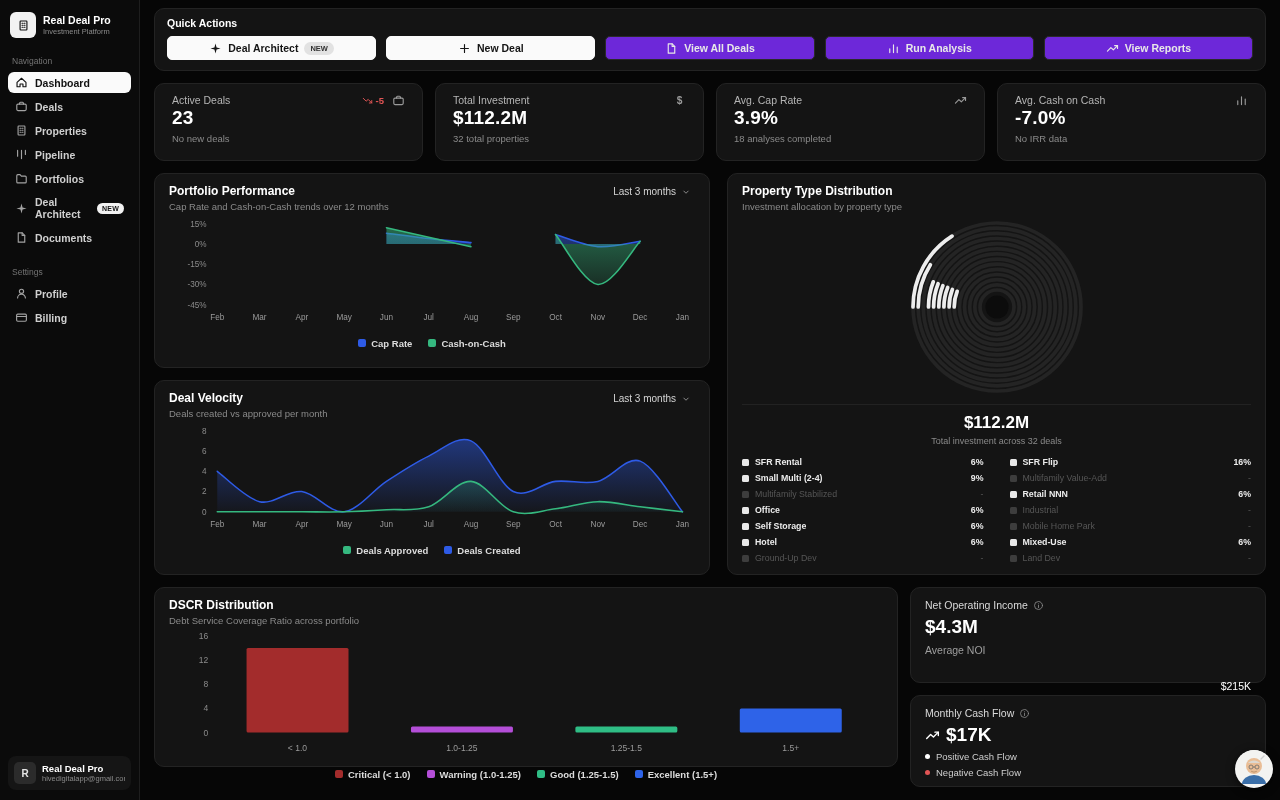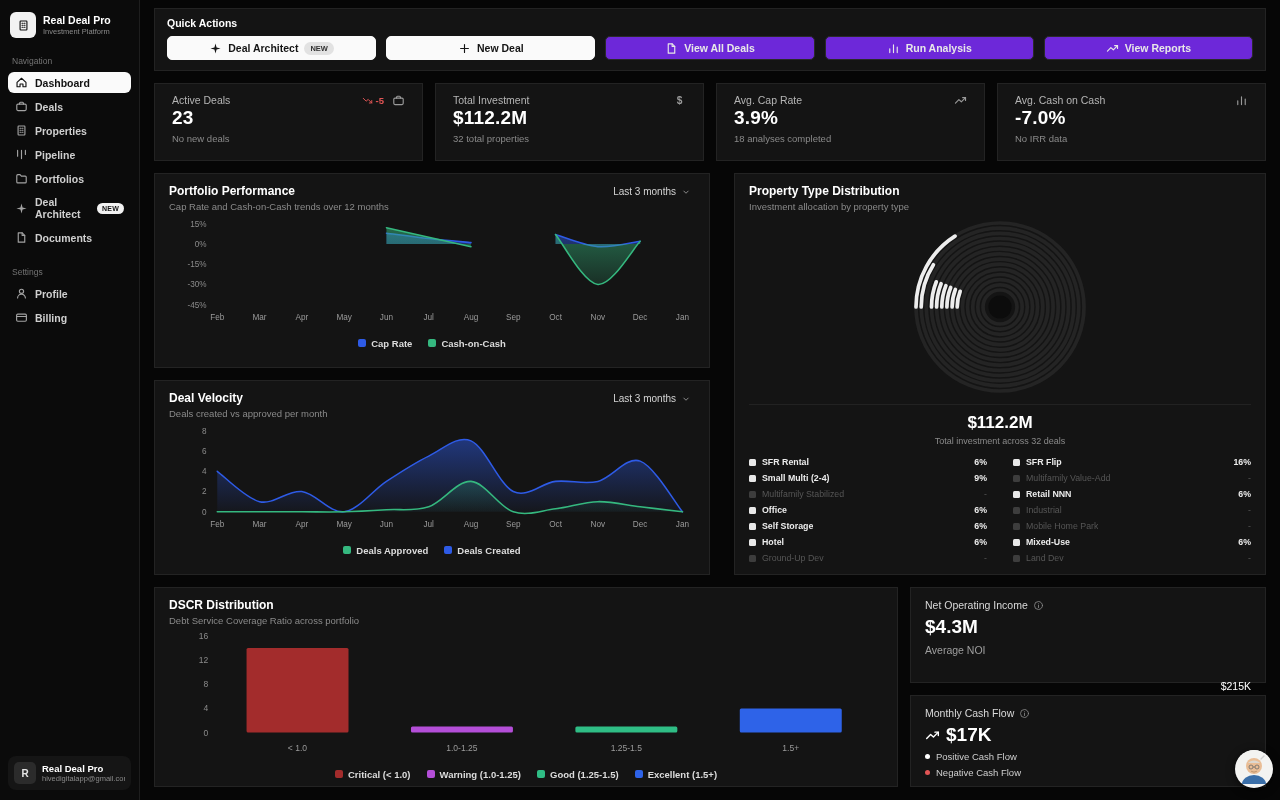--- a/index.html
+++ b/index.html
@@ -25,42 +25,42 @@
     border-radius:999px; padding:2px 5px; letter-spacing:.2px; }
   .user-card { margin-top:auto; background:#151515; border-radius:8px; padding:6px;
     display:flex; align-items:center; gap:6px; }
   .user-avatar { width:22px; height:22px; border-radius:5px; background:#2b2b2b; color:#e5e5e5;
     font-size:10px; font-weight:bold; display:flex; align-items:center; justify-content:center; flex:none; }
   .user-name { font-size:9.5px; font-weight:bold; line-height:1.25; white-space:nowrap; }
   .user-email { font-size:7.5px; color:#8a8a8a; white-space:nowrap; overflow:hidden; max-width:92px; }
 
   
   .main { flex:1; padding:8px 14px; display:flex; flex-direction:column; gap:12px; min-width:0; }
-  .card { background:#141414; border:1px solid #232323; border-radius:0; }
+  .card { background:#141414; border:1px solid #232323; border-radius:10px; }
 
   .qa-card { padding:8px 12px 10px 12px; }
   .qa-title { font-size:10.5px; font-weight:bold; }
   .qa-row { display:flex; gap:10px; margin-top:7px; }
   .qa-btn { flex:1; height:24px; border-radius:5px; display:flex; align-items:center; justify-content:center;
     gap:6px; font-size:10.5px; font-weight:bold; border:1px solid #2a2a2a; background:#6d28d9; color:#e8e8e8;
     cursor:pointer; font-family:inherit; }
   .qa-btn.light { background:#fafafa; color:#151515; border-color:#fafafa; }
   .qa-btn .badge { background:#e2e2e2; color:#333; font-size:7.5px; font-weight:bold;
     border-radius:999px; padding:2px 6px; }
 
   .stats-row { display:grid; grid-template-columns:repeat(4,1fr); gap:12px; }
   .stat-card { padding:10px 17px; height:78px; }
   .stat-top { display:flex; align-items:flex-start; justify-content:space-between; }
   .stat-title { font-size:10.5px; color:#b5b5b5; }
   .stat-icons { display:flex; align-items:center; gap:8px; color:#9a9a9a; }
   .delta { display:flex; align-items:center; gap:3px; font-size:9.5px; font-weight:bold; }
   .stat-value { font-size:19px; font-weight:bold; margin-top:0; letter-spacing:.2px; }
   .stat-sub { font-size:9.5px; color:#8a8a8a; margin-top:4px; }
 
-  .mid-row { display:grid; grid-template-columns:556px 1fr; gap:24px; }
+  .mid-row { display:grid; grid-template-columns:556px 1fr; gap:17px; }
   .mid-left { display:flex; flex-direction:column; gap:12px; min-width:0; }
   .chart-card { padding:10px 14px 8px 14px; height:195px; display:flex; flex-direction:column; }
   .panel-head { display:flex; justify-content:space-between; align-items:flex-start; }
   .panel-title { font-size:12px; font-weight:bold; }
   .panel-sub { font-size:9.5px; color:#8a8a8a; margin-top:3px; }
   .range-select { display:flex; align-items:flex-end; gap:5px; font-size:10px; color:#d4d4d4; cursor:pointer;
     padding:2px 4px; }
   .range-select .ic { color:#8a8a8a; }
   .chart-svg { width:100%; height:auto; display:block; margin-top:4px; }
   svg text { font-family:"Liberation Sans", sans-serif; }
@@ -74,21 +74,21 @@
   .center-value { font-size:17px; font-weight:bold; }
   .center-label { font-size:9px; color:#8a8a8a; margin-top:3px; }
   .prop-legend { display:grid; grid-template-columns:1fr 1fr; column-gap:26px; row-gap:0; margin-top:8px; }
   .prop-item { display:flex; align-items:center; gap:6px; height:16px; font-size:8.8px; }
   .prop-item .mk { width:7px; height:7px; border-radius:1.5px; flex:none; }
   .prop-item .lb { font-weight:bold; color:#ececec; white-space:nowrap; overflow:hidden; }
   .prop-item .vl { margin-left:auto; color:#ececec; font-weight:bold; }
   .prop-item.dim .lb, .prop-item.dim .vl { color:#565656; font-weight:normal; }
 
   .bottom-row { display:grid; grid-template-columns:1fr 356px; gap:12px; }
-  .dscr-card { padding:10px 14px 8px 14px; height:200px; display:flex; flex-direction:column; }
+  .dscr-card { padding:10px 14px 8px 14px; height:180px; display:flex; flex-direction:column; }
   .right-col { display:flex; flex-direction:column; gap:12px; }
   .noi-card { padding:11px 14px; height:96px; }
   .kv-row { display:flex; justify-content:space-between; font-size:10.5px; margin-top:6px; }
   .kv-row .k { color:#9f9f9f; }
   .kv-row .v { font-weight:normal;margin-top:36px; }
   .cf-card { padding:11px 14px; height:92px; position:relative; }
   .cf-title-row, .noi-title-row { display:flex; align-items:center; gap:5px; font-size:10.5px; color:#d9d9d9; }
   .noi-value { font-size:19px; font-weight:bold; margin-top:5px; }
   .cf-value-row { display:flex; align-items:center; gap:6px; margin-top:5px; }
   .cf-value { font-size:19px; font-weight:bold; }

